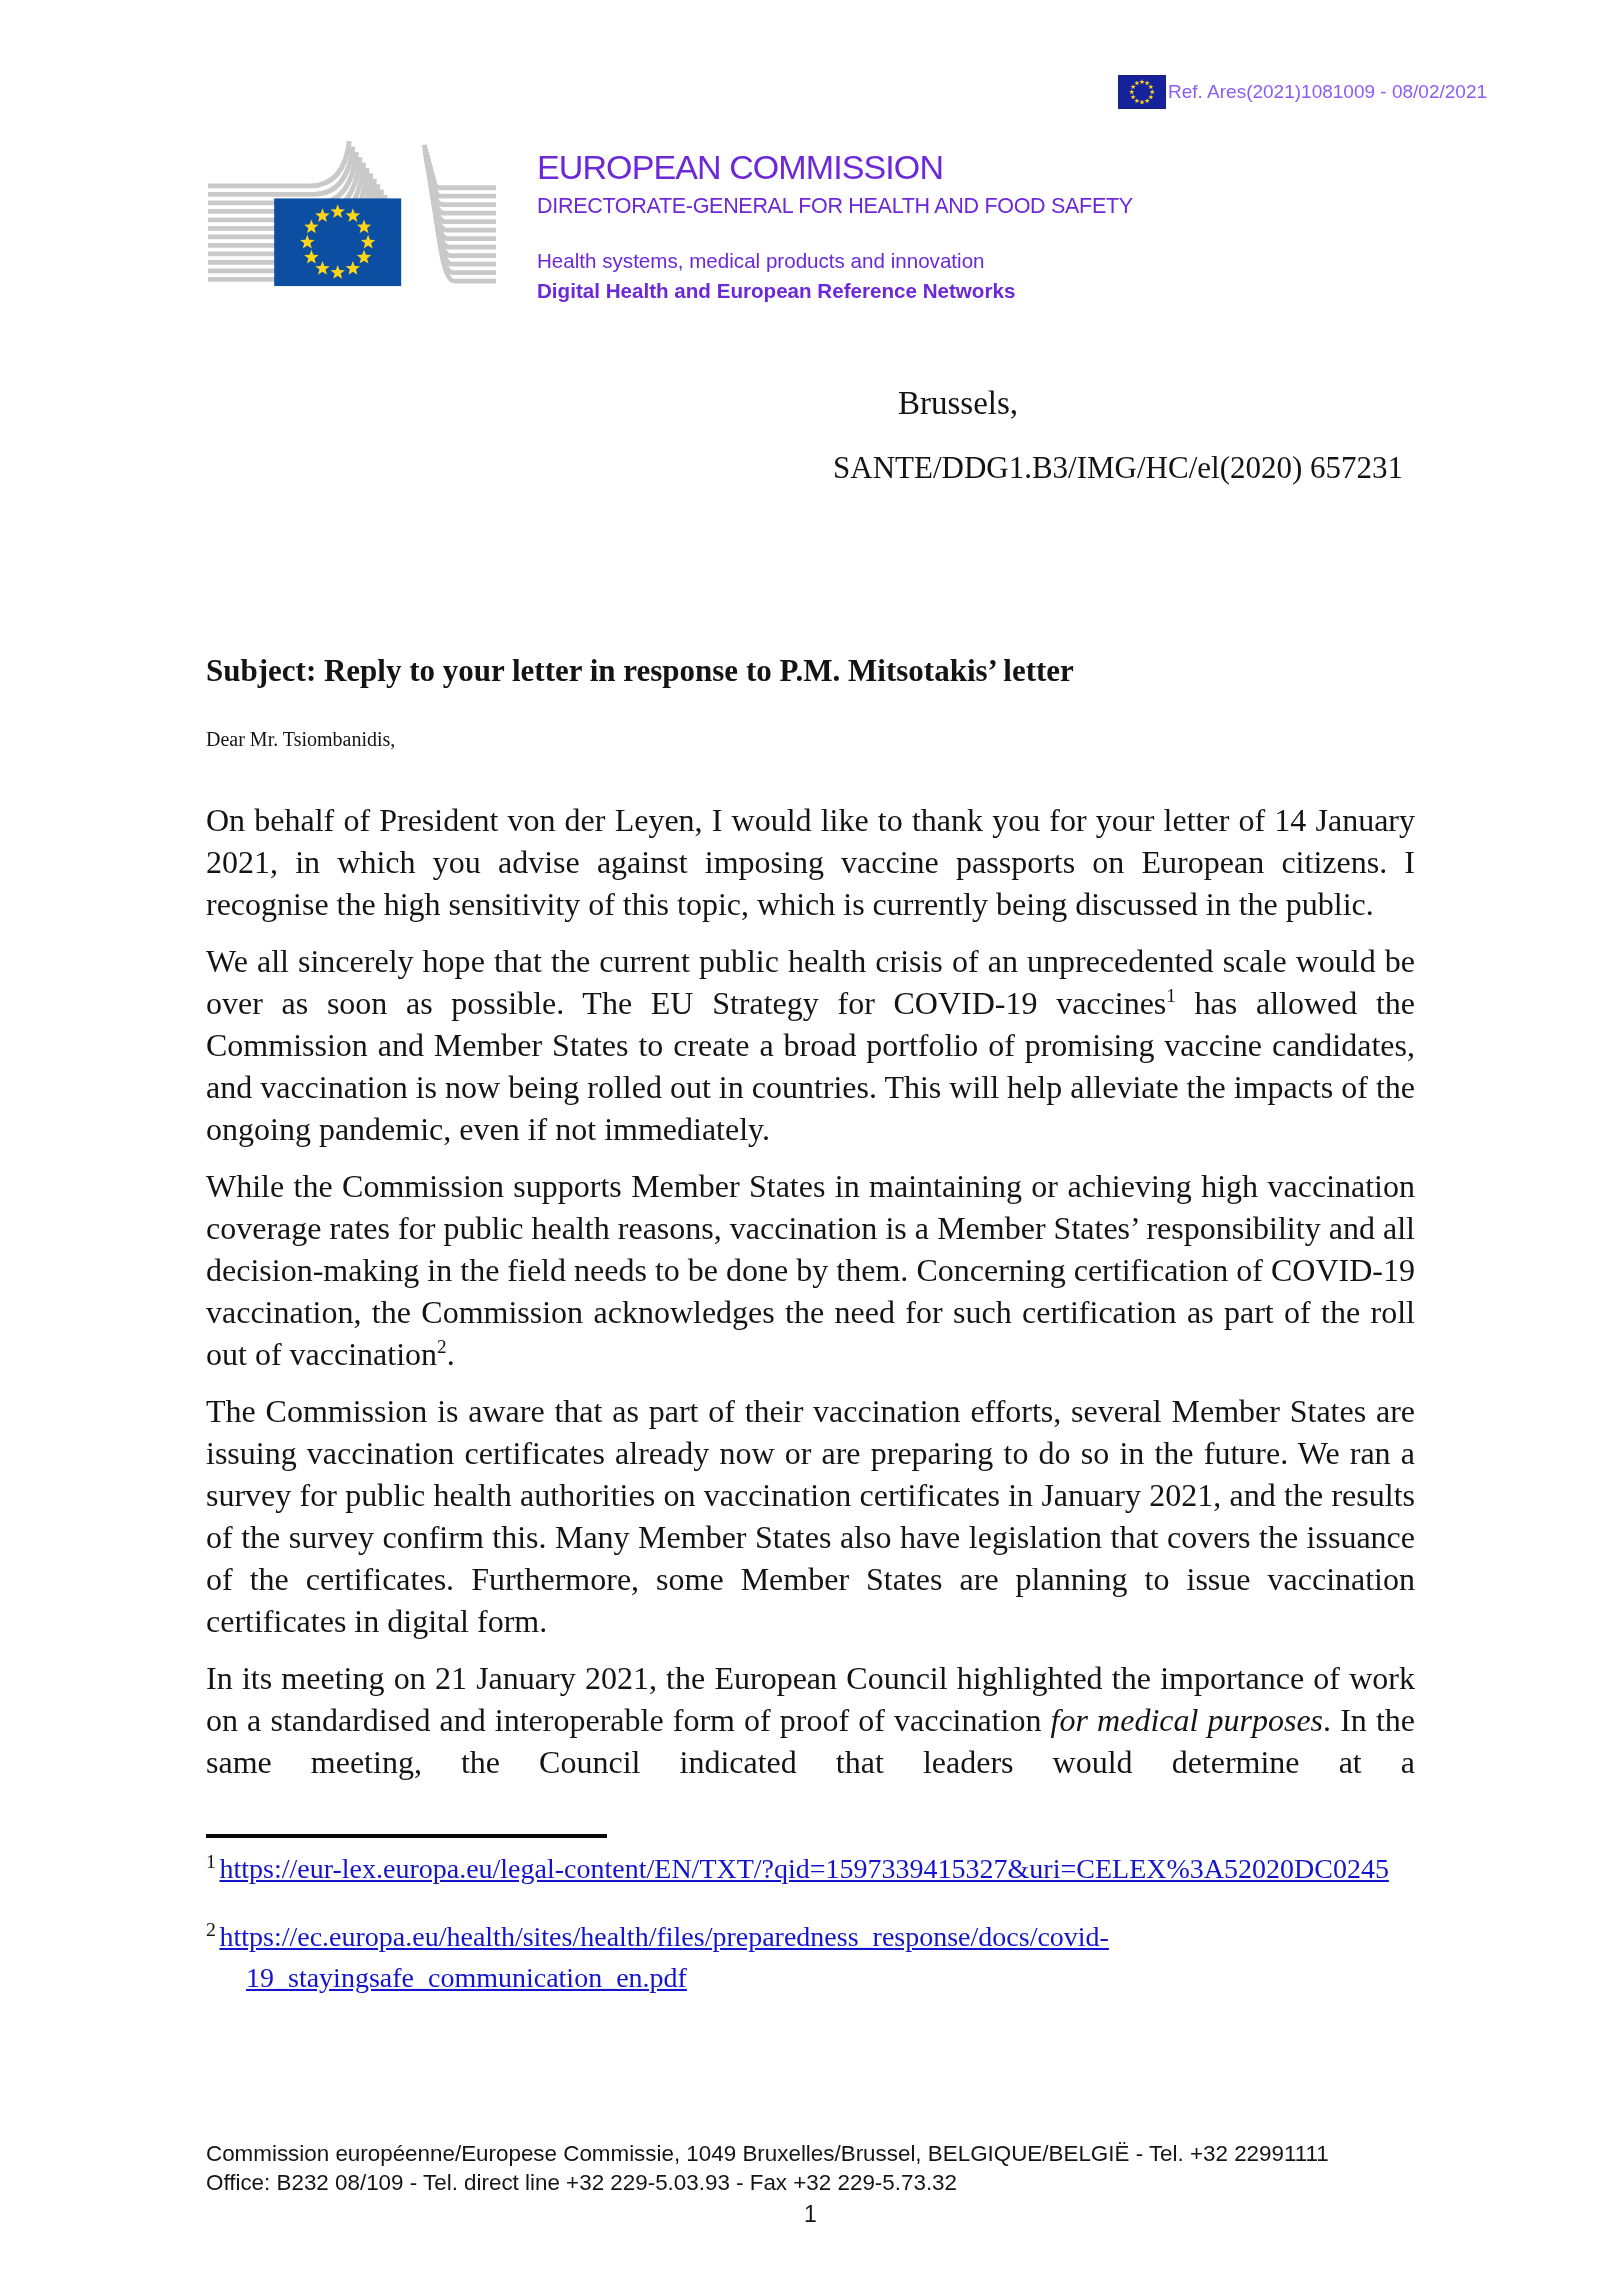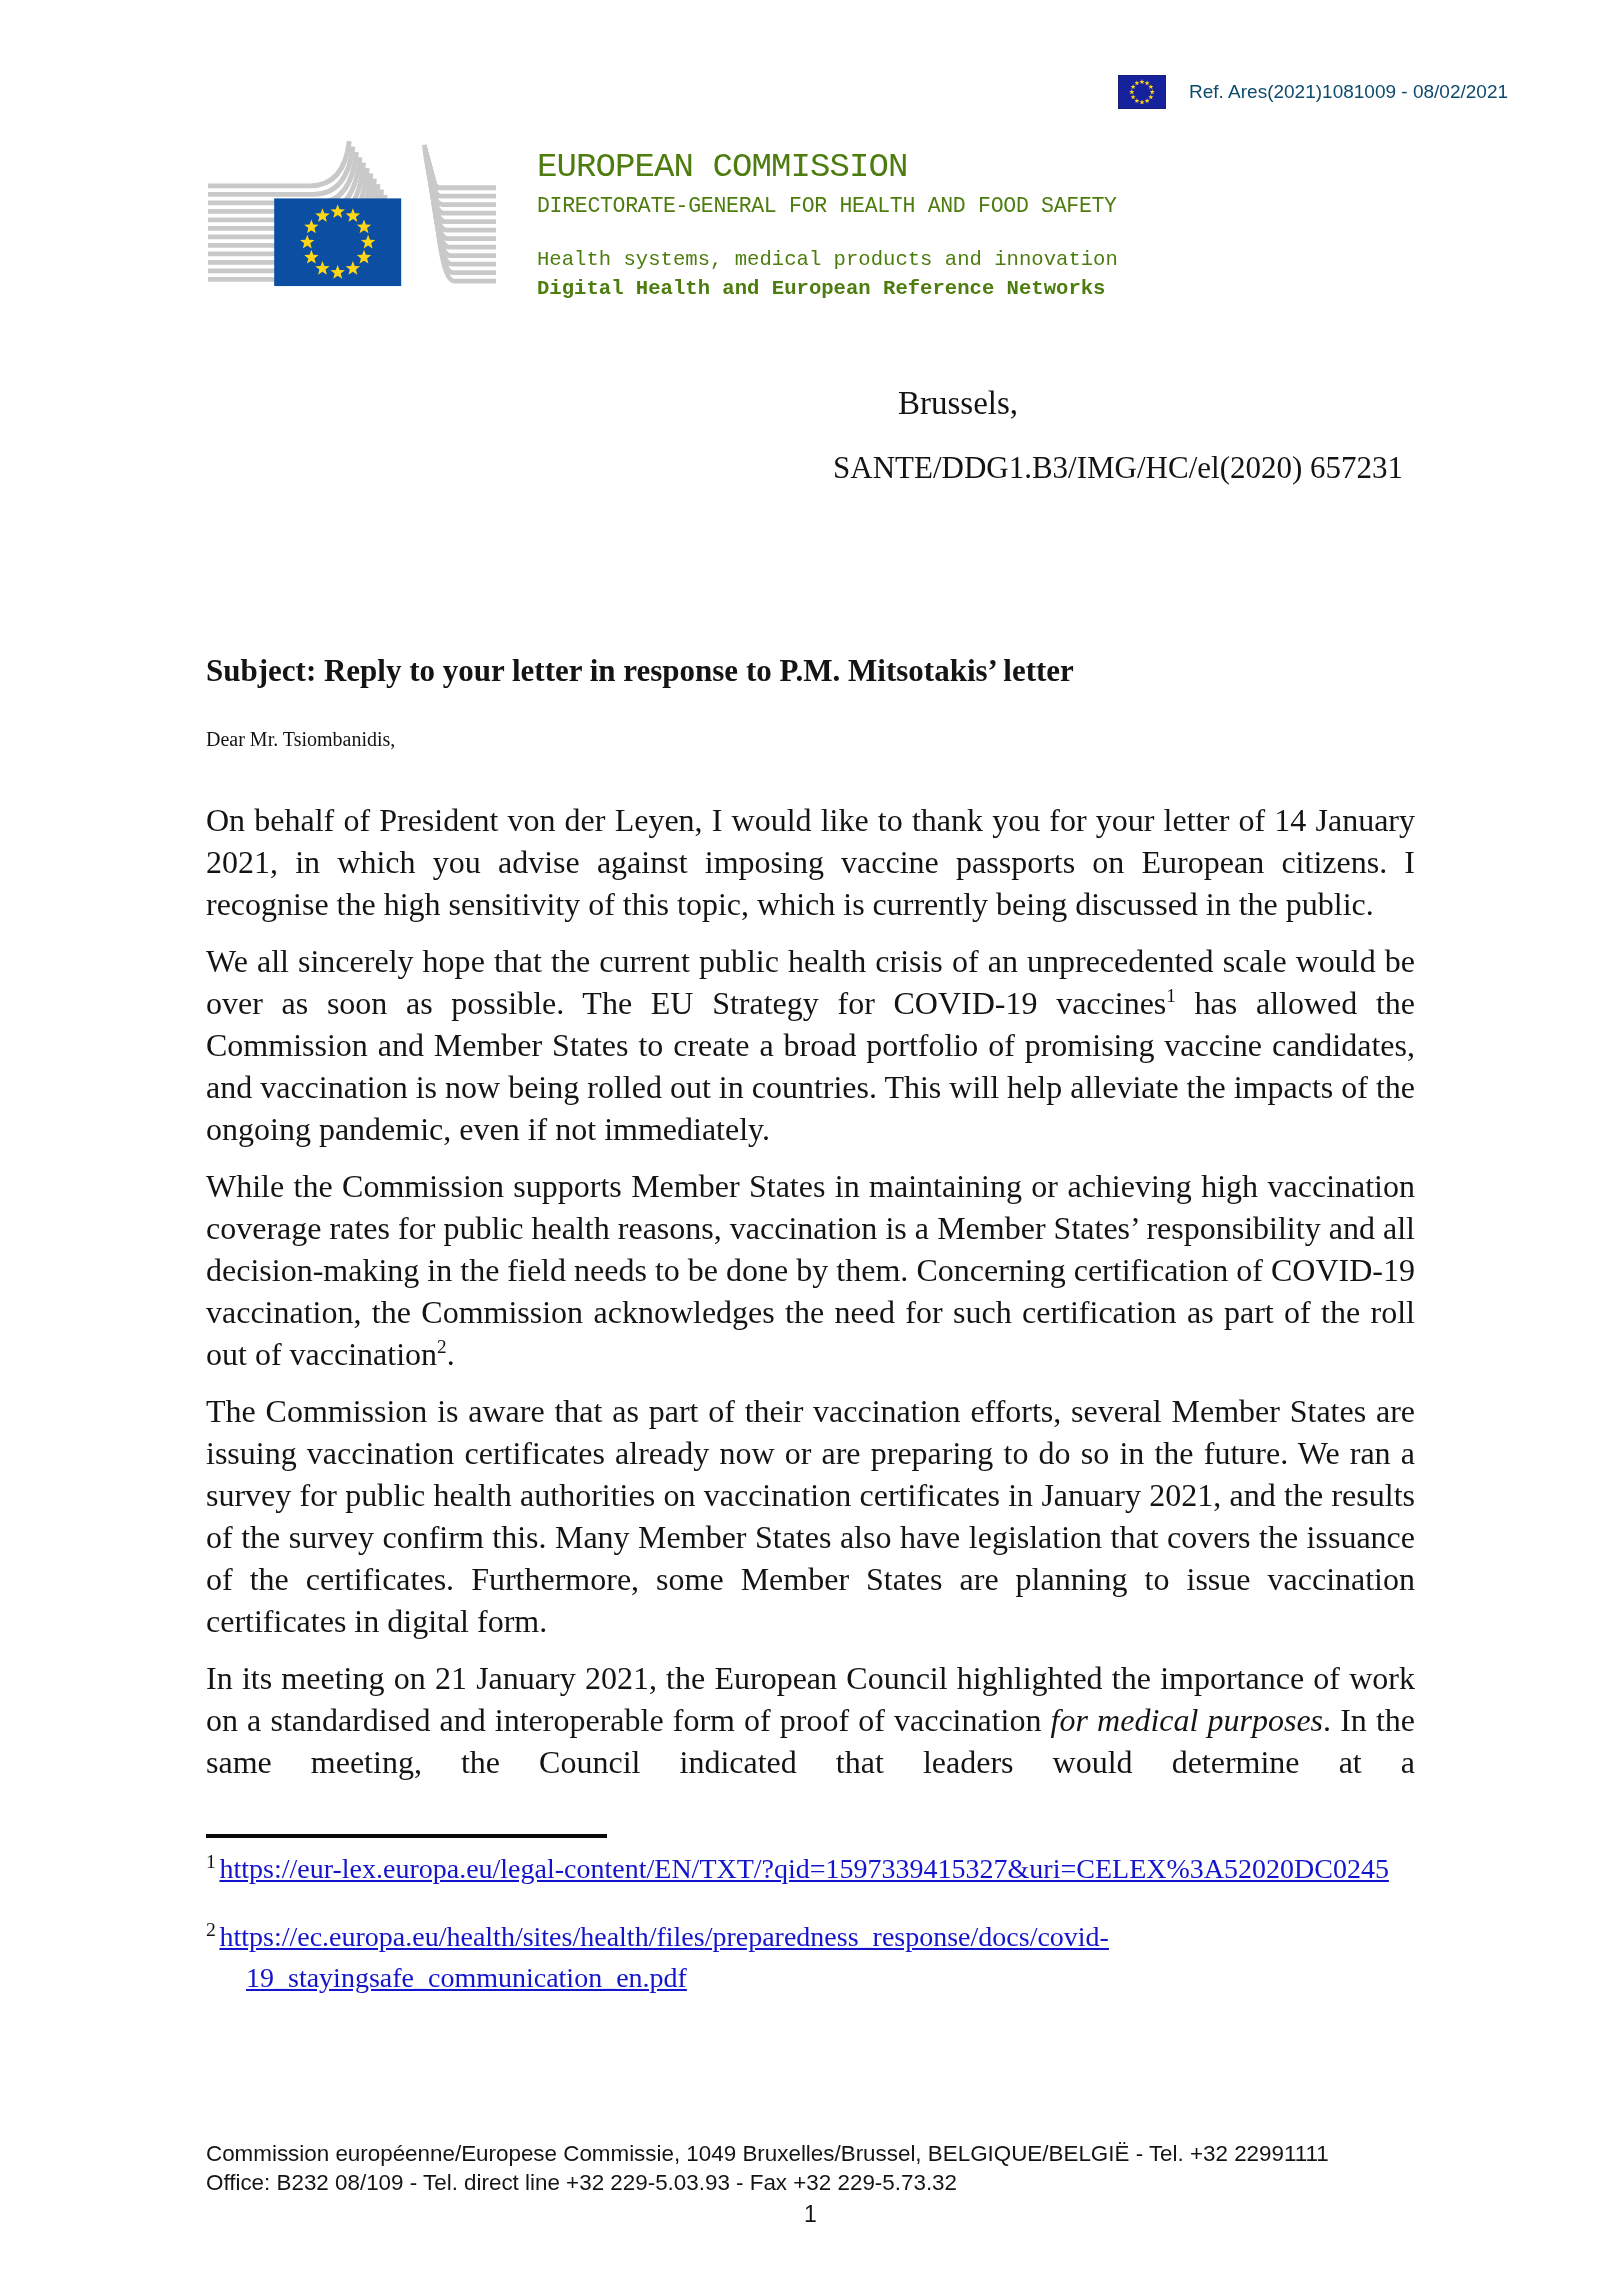--- a/index.html
+++ b/index.html
@@ -2,27 +2,27 @@
 <html style="font-size:14.3px"><head>
 <meta charset="utf-8">
 <style>
   html,body{margin:0;padding:0;background:#e8e8e8;}
   .page{
     position:relative;width:1620px;height:2293px;background:#ffffff;
     font-family:"Liberation Serif",serif;color:#141414;overflow:hidden;
   }
   
   .ref-row{
-    position:absolute;left:1118px;top:75px;display:flex;align-items:center;gap:23px;
-    font-family:"Liberation Sans",sans-serif;font-size:19px;color:#0c4a6e;white-space:nowrap;
+    position:absolute;left:1118px;top:75px;display:flex;align-items:center;gap:2px;
+    font-family:"Liberation Sans",sans-serif;font-size:19px;color:#8b5cf6;white-space:nowrap;
   }
   .flag-small{width:48px;height:34px;display:block;flex:0 0 auto;}
   
   .ec-logo{position:absolute;left:204px;top:134px;width:296px;height:161px;}
-  .header-text{position:absolute;left:537px;top:150px;font-family:Liberation Mono, monospace;color:#4d7c0f;}
+  .header-text{position:absolute;left:537px;top:150px;font-family:Liberation Sans, sans-serif;color:#6d28d9;}
   .inst{font-size:34px;letter-spacing:-0.9px;line-height:1.05;}
   .dg{font-size:21.5px;letter-spacing:-0.3px;margin-top:8px;}
   .unit1{font-size:20.6px;margin-top:30px;}
   .unit2{font-size:20.6px;font-weight:bold;margin-top:6.3px;}
   
   .place{position:absolute;left:898px;top:385px;font-size:33px;text-align:right;}
   .refnum{position:absolute;left:833px;top:450px;font-size:31px;}
   
   .subject{position:absolute;left:206px;top:653px;width:1209px;font-size:31px;font-weight:bold;}
   .salutation{position:absolute;left:206px;top:728px;font-size:20px;}

